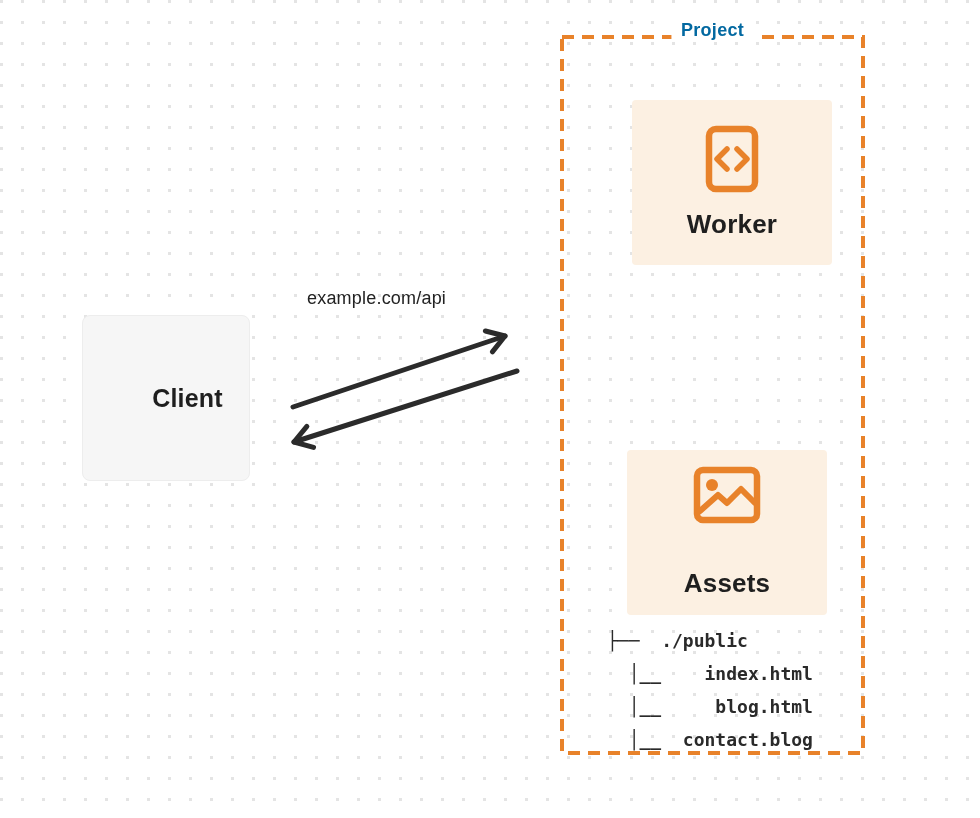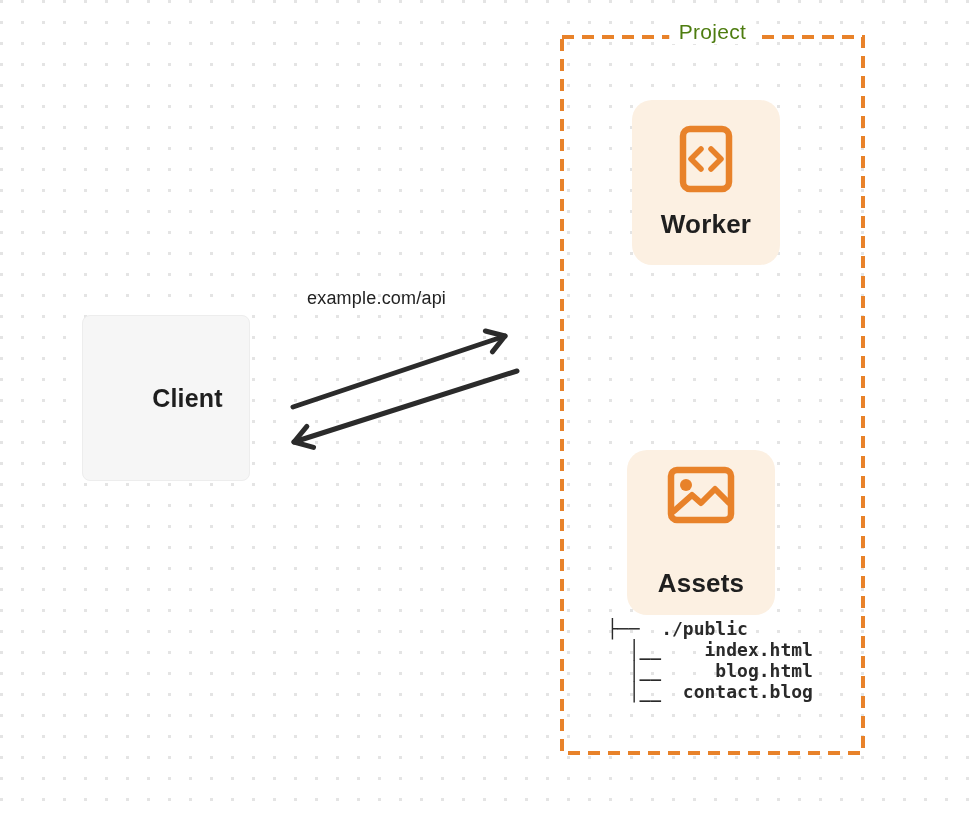--- a/index.html
+++ b/index.html
@@ -69,33 +69,33 @@
     left: 0;
     top: 0;
   }
   .project-label {
     position: absolute;
     left: 50%;
     top: -15px;
     transform: translateX(-50%);
     background: #ffffff;
     padding: 0 10px;
-    font-size: 21px;
-    font-weight: normal;
-    color: #4d7c0f;
+    font-size: 18px;
+    font-weight: bold;
+    color: #0369a1;
     letter-spacing: 0.3px;
     white-space: nowrap;
   }
   
   .node-card {
     position: absolute;
-    width: 148px;
+    width: 200px;
     height: 165px;
     background: #fcf0e2;
-    border-radius: 20px;
+    border-radius: 4px;
     display: flex;
     flex-direction: column;
     align-items: center;
     justify-content: center;
     gap: 16px;
   }
   .worker-card { left: 72px; top: 65px; }
   .assets-card { left: 67px; top: 415px; gap: 44px; }
   .node-label {
     font-size: 26px;
@@ -109,20 +109,21 @@
     left: 47px;
     top: 583px;
     font-family: "DejaVu Sans Mono", monospace;
     font-size: 18px;
     font-weight: bold;
     color: #2a2a2a;
     line-height: 21px;
   }
   .file-tree-line {
     white-space: pre;
+    margin-top: 12px;
   }
 </style>
 </head>
 <body>
 
 <div class="canvas">
 
   <div class="client-box">
     <span class="client-label">Client</span>
   </div>

